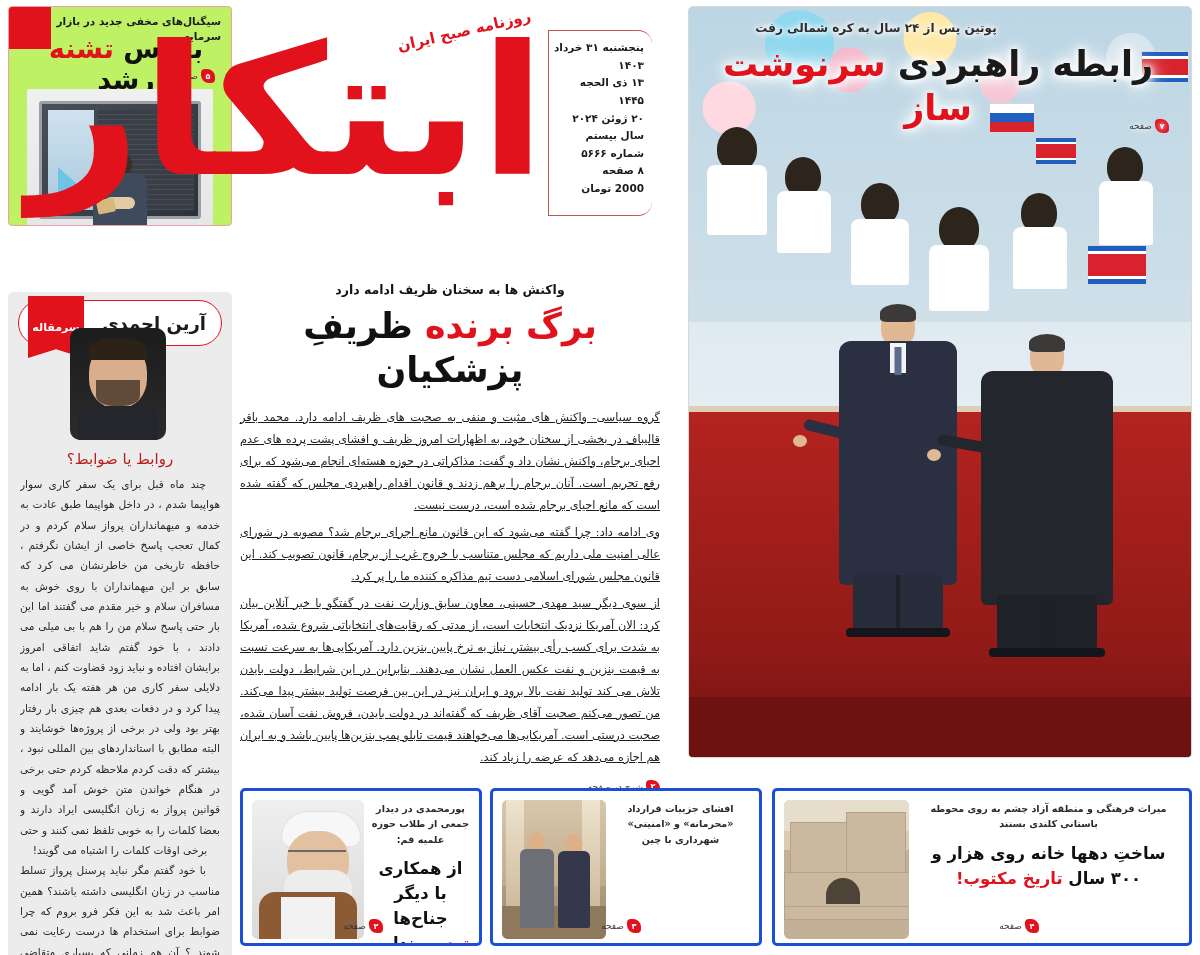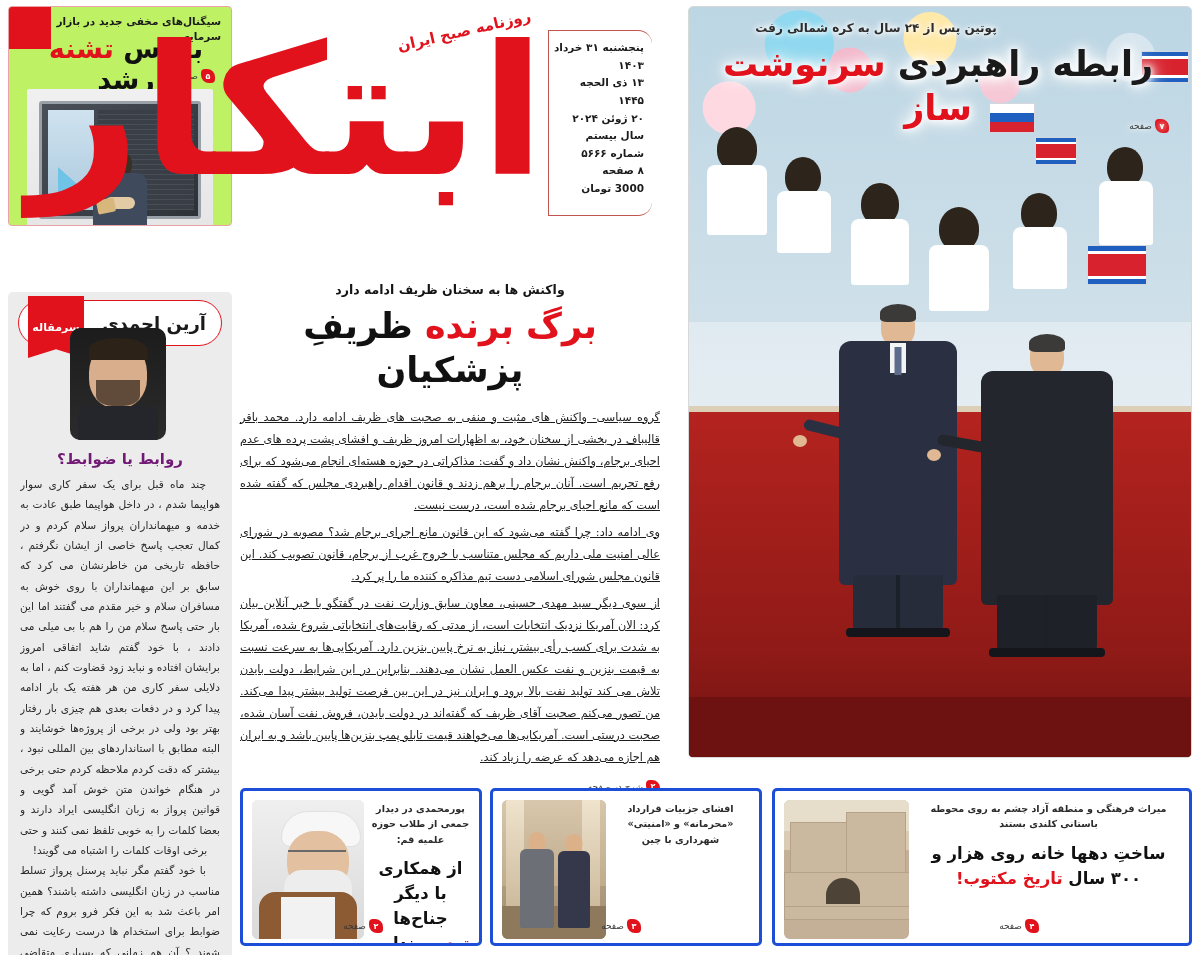--- a/index.html
+++ b/index.html
@@ -119,21 +119,21 @@
   .ed-photo .face{
     position:absolute;left:50%;transform:translateX(-50%);
     top:14px;width:58px;height:66px;border-radius:46% 46% 44% 44%;
     background:#d9ae8c;
   }
   .ed-photo .hair{position:absolute;left:50%;transform:translateX(-50%);top:10px;width:58px;height:22px;border-radius:50% 50% 0 0;background:#2c2218;}
   .ed-photo .beard{position:absolute;left:50%;transform:translateX(-50%);top:52px;width:44px;height:26px;border-radius:0 0 40% 40%;background:#4a392c;opacity:.85;}
   .ed-photo .body{position:absolute;left:8px;right:8px;bottom:0;height:34px;background:#24262b;border-radius:12px 12px 0 0;}
   .ed-title{
     position:absolute;left:10px;right:10px;top:158px;
-    text-align:center;font-size:15px;font-weight:bold;color:#701a75;
+    text-align:center;font-size:15px;font-weight:normal;color:#b91c1c;
   }
   .ed-body{
     position:absolute;left:12px;right:12px;top:182px;bottom:36px;
     font-size:10.6px;line-height:1.92;color:#2a2a2a;
     text-align:justify;text-align-last:center;
     overflow:hidden;
   }
   .ed-body p{margin:0 0 0 0;text-indent:14px;text-align:justify;}
   .ed-foot{position:absolute;right:14px;bottom:12px;}
 
@@ -346,21 +346,21 @@
       <div class="logo-main">ابتکار</div>
       <div class="logo-tag">روزنامه صبح ایران</div>
     </div>
     <div class="datebox">
       <div>پنجشنبه ۳۱ خرداد ۱۴۰۳</div>
       <div>۱۳ ذی الحجه ۱۴۴۵</div>
       <div>۲۰ ژوئن ۲۰۲۴</div>
       <div>سال بیستم</div>
       <div>شماره ۵۶۶۶</div>
       <div>۸ صفحه</div>
-      <div>3000 تومان</div>
+      <div>2000 تومان</div>
     </div>
   </div>
 
   <div class="lead">
     <div class="lead-kicker">واکنش ها به سخنان ظریف ادامه دارد</div>
     <div class="lead-head">
       <span class="red">برگ برنده</span><span> ظریفِ پزشکیان</span>
     </div>
     <div class="lead-body">
       <p>گروه سیاسی- واکنش های مثبت و منفی به صحبت های ظریف ادامه دارد. محمد باقر قالیباف در بخشی از سخنان خود، به اظهارات امروز ظریف و افشای پشت پرده های عدم احیای برجام، واکنش نشان داد و گفت:  مذاکراتی در حوزه هسته‌ای انجام می‌شود که برای رفع تحریم است. آنان برجام را برهم زدند و قانون اقدام راهبردی مجلس که گفته شده است که مانع احیای برجام شده است، درست نیست.</p>

